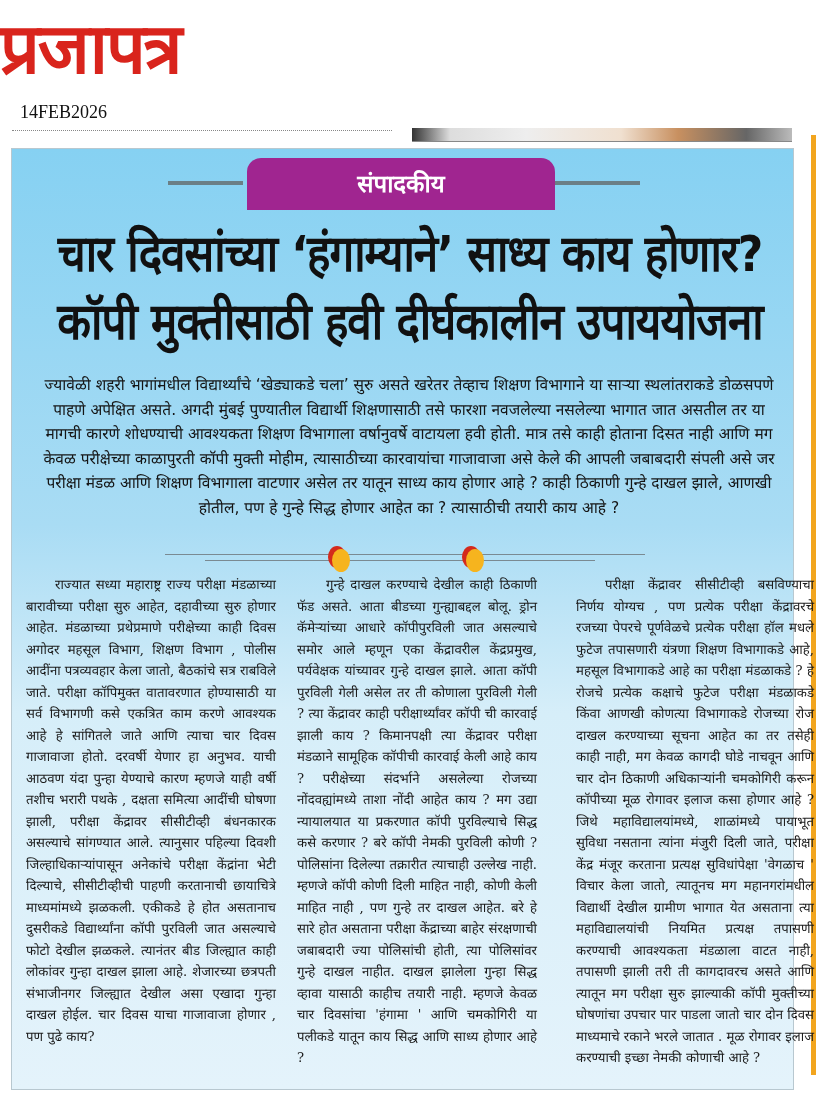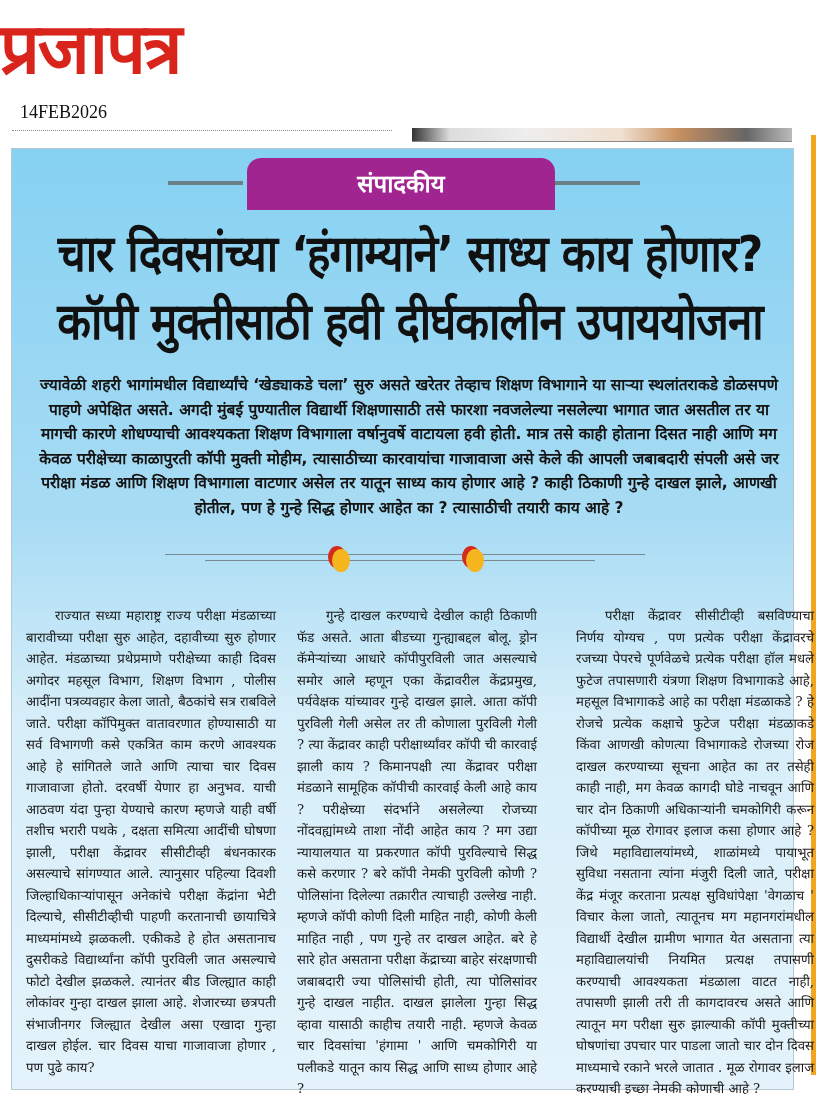--- a/index.html
+++ b/index.html
@@ -21,27 +21,27 @@
            border:1px solid #b8c8d0; }
   .section-tab { position:absolute; left:240px; top:158px; width:308px; height:52px;
                  background:#a02590; border-radius:14px 14px 0 0; color:#fff;
                  text-align:center; font-weight:bold; font-size:24px; line-height:52px;margin-left:7px; }
   .tab-rule { position:absolute; top:181px; height:4px; background:#6b7f86; }
   .headline { position:absolute; left:30px; width:760px; text-align:center; font-weight:bold;
               color:#111; font-family:"DejaVu Sans", sans-serif; letter-spacing:-1px; }
   .h1 { top:222px; font-size:44px; line-height:64px; transform:scaleY(1.15); }
   .h2 { top:290px; font-size:44px; line-height:64px; transform:scaleY(1.15); }
   .intro { position:absolute; left:34px; top:373px; width:750px; text-align:center;
-           font-weight:bold; font-size:15.5px; line-height:24.5px; color:#141414; }
+           font-weight:normal; font-size:15.5px; line-height:24.5px; color:#141414; }
   .divider { position:absolute; height:1px; background:#7a8a92; }
   .dot { position:absolute; width:22px; height:26px; border-radius:50%; }
   .dot .r { position:absolute; left:0; top:0; width:18px; height:22px; border-radius:50%; background:#d42a1c; }
   .dot .y { position:absolute; left:4px; top:3px; width:18px; height:23px; border-radius:50%; background:#f6b41e; }
   .col { position:absolute; top:574px; font-family:"DejaVu Serif", serif; font-size:13.2px;
-         line-height:21.5px; text-align:justify; color:#1a1a1a;margin-top:31px; }
+         line-height:21.5px; text-align:justify; color:#1a1a1a; }
   .col p { margin:0; text-indent:2.2em; }
   .c1 { left:26px; width:250px; }
   .c2 { left:297px; width:240px; }
   .c3 { left:576px; width:238px; }
 </style>
 </head>
 <body>
 
 <div class="masthead">प्रजापत्र</div>
 <div class="date">14FEB2026</div>

